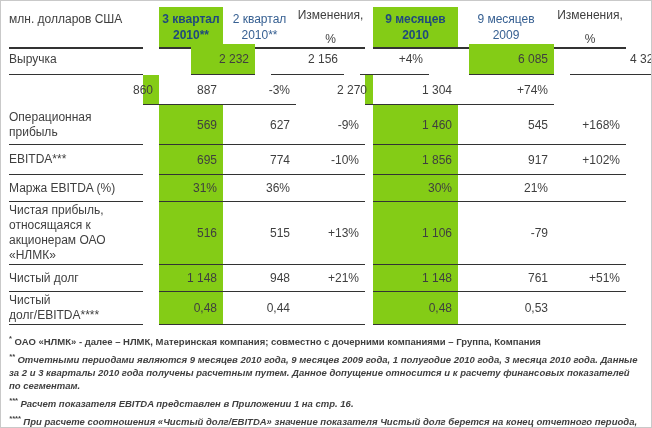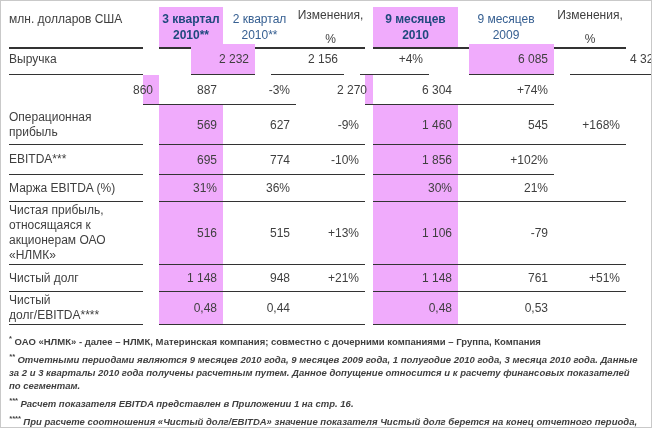--- a/index.html
+++ b/index.html
@@ -47,21 +47,21 @@
   .lbl {
     justify-content: flex-start;
     padding-right: 4px;
     line-height: 15px;
   }
   .num {
     justify-content: flex-end;
     padding-right: 6px;
     white-space: nowrap;
   }
-  .hl { background: #f0abfc; }
+  .hl { background: #84cc16; }
 
   .header .cell { border-bottom-width: 2px; }
   .hdr {
     flex-direction: column;
     justify-content: center;
     text-align: center;
     line-height: 16px;
   }
   .hdr span { display: block; }
   .hdr-navy { color: #1f497d; font-weight: bold; }
@@ -137,21 +137,21 @@
       <div class="cell num">+41%</div>
     </div>
 
     <div class="row r2">
       <div class="gap"></div>
       <div class="cell num hl">860</div>
       <div class="cell num">887</div>
       <div class="cell num">-3%</div>
       <div class="gap"></div>
       <div class="cell num hl">2 270</div>
-      <div class="cell num">6 304</div>
+      <div class="cell num">1 304</div>
       <div class="cell num">+74%</div>
     </div>
 
     <div class="row r3">
       <div class="cell lbl">Операционная прибыль</div>
       <div class="gap"></div>
       <div class="cell num hl">569</div>
       <div class="cell num">627</div>
       <div class="cell num">-9%</div>
       <div class="gap"></div>
@@ -161,20 +161,21 @@
     </div>
 
     <div class="row r4">
       <div class="cell lbl">EBITDA***</div>
       <div class="gap"></div>
       <div class="cell num hl">695</div>
       <div class="cell num">774</div>
       <div class="cell num">-10%</div>
       <div class="gap"></div>
       <div class="cell num hl">1 856</div>
+      <div class="cell num">917</div>
       <div class="cell num">+102%</div>
     </div>
 
     <div class="row r5">
       <div class="cell lbl">Маржа EBITDA (%)</div>
       <div class="gap"></div>
       <div class="cell num hl">31%</div>
       <div class="cell num">36%</div>
       <div class="cell num"></div>
       <div class="gap"></div>

